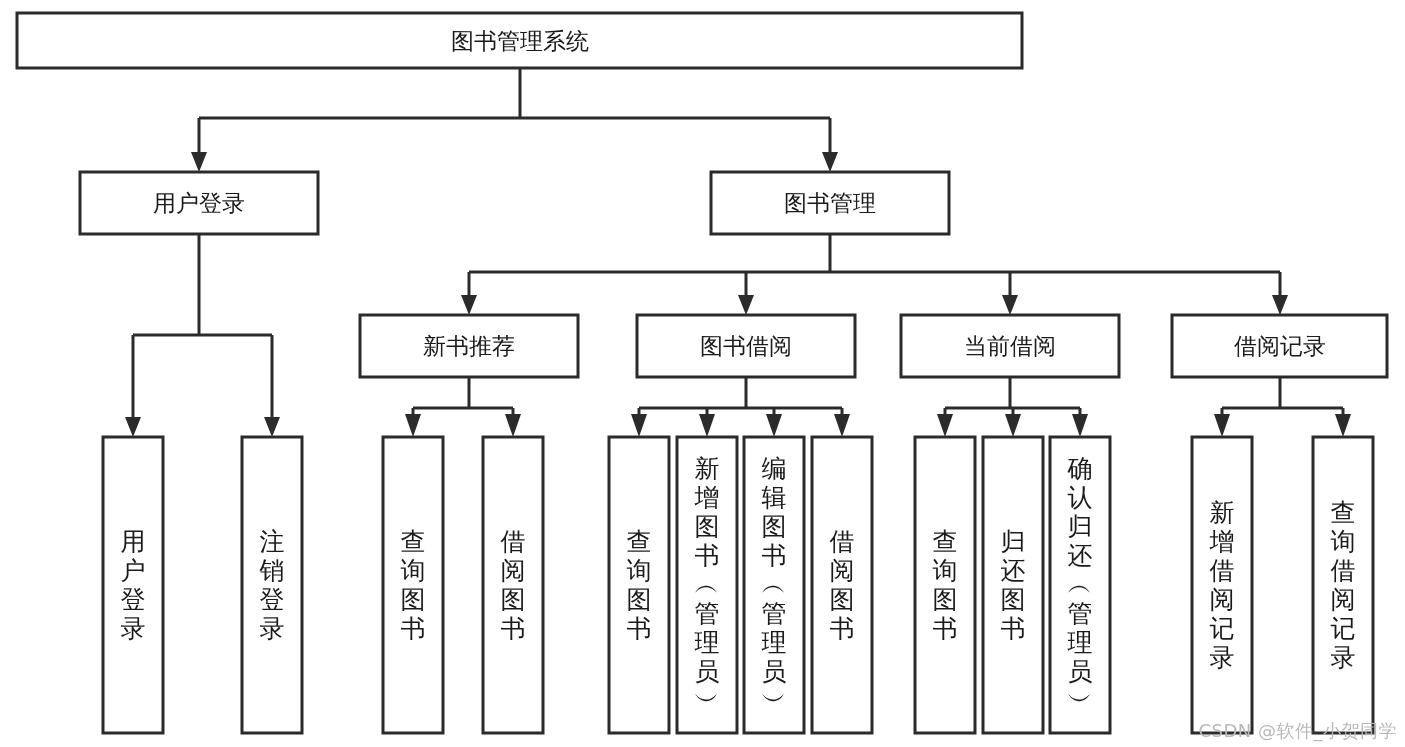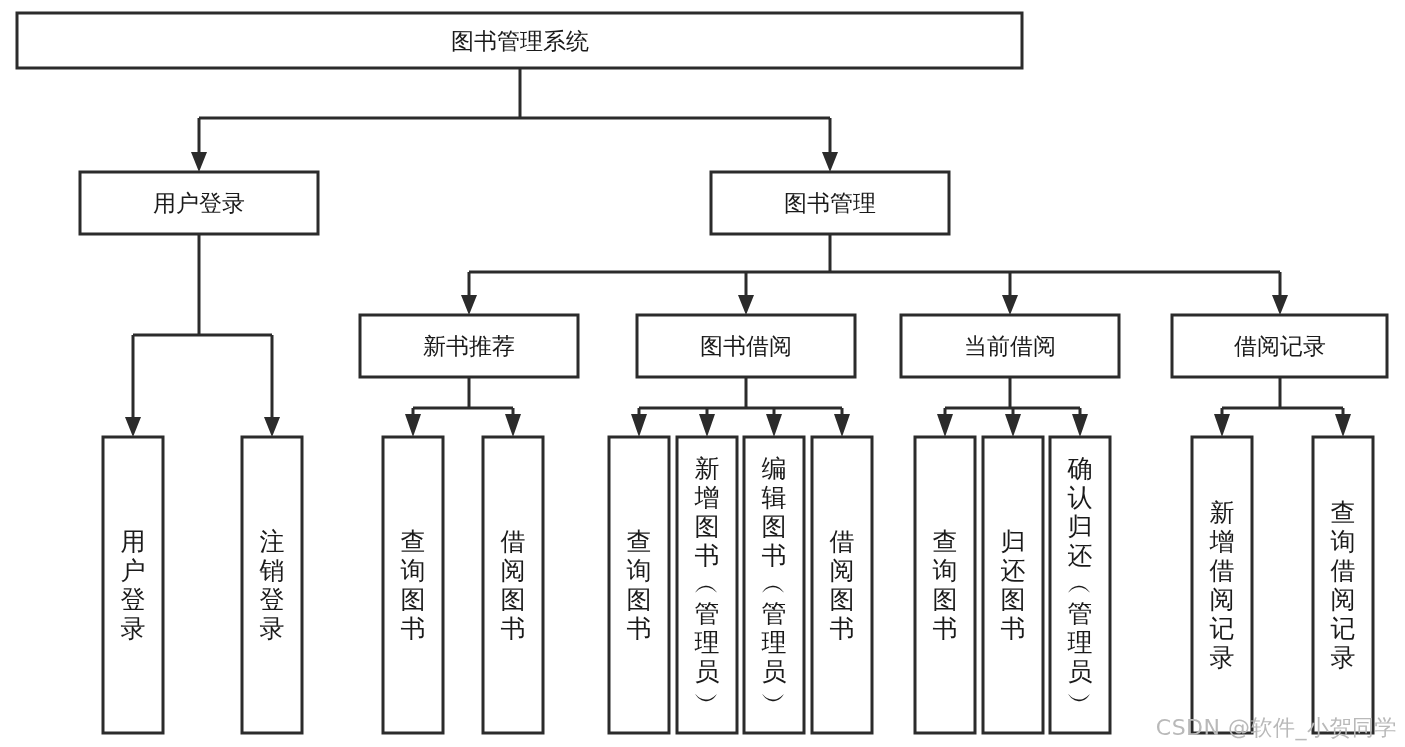--- a/index.html
+++ b/index.html
@@ -23,21 +23,21 @@
     fill:#1a1a1a;
     font-family:"DejaVu Sans","Liberation Sans",sans-serif;
     font-size:25px;
     text-anchor:middle;
   }
   .vlabel tspan{text-anchor:middle;}
   .watermark{
     position:absolute;
     right:8px;bottom:4px;
     font-family:"DejaVu Sans","Liberation Sans",sans-serif;
-    font-size:22px;
+    font-size:18px;
     color:#b9b9b9;
     letter-spacing:0.5px;
     white-space:nowrap;
     pointer-events:none;
   }
 </style>
 </head>
 <body>
 
 <svg id="diagram" viewBox="0 0 1405 747" xmlns="http://www.w3.org/2000/svg">

